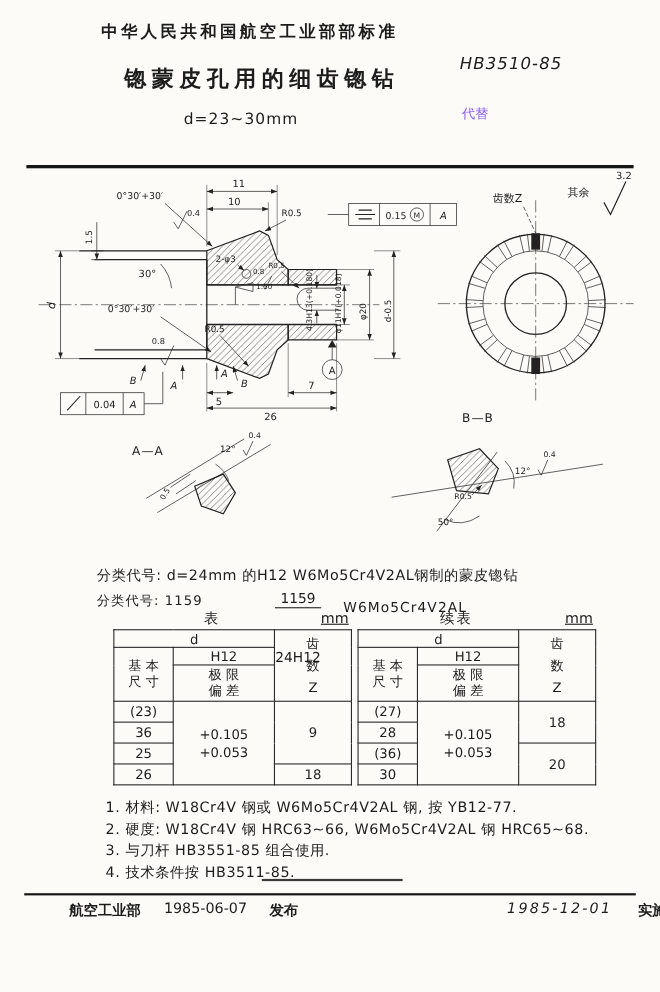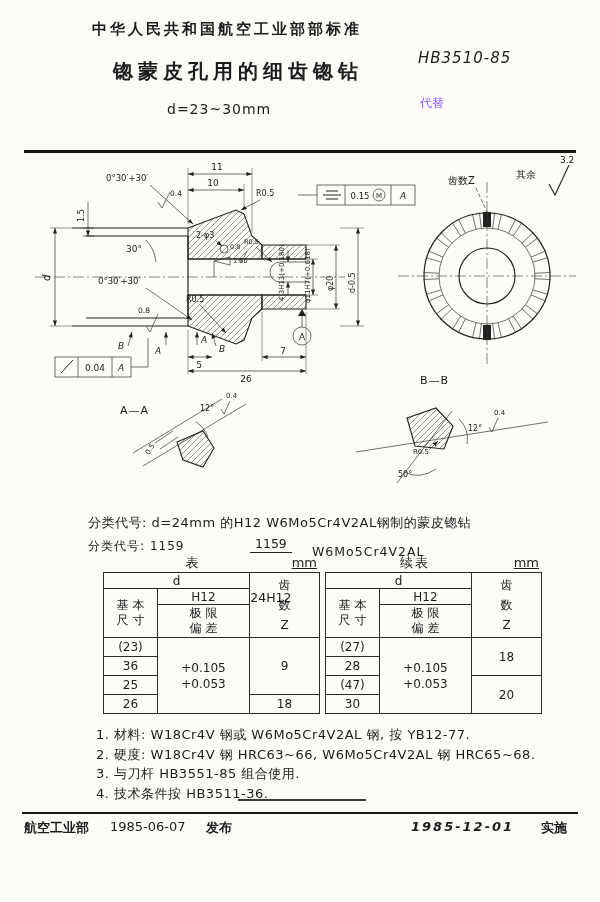--- a/index.html
+++ b/index.html
@@ -24,23 +24,23 @@
   .tbl-cap .unit{width:34px;text-align:right;padding-right:2px;text-decoration:underline;}
   table{border-collapse:collapse;width:216px;table-layout:fixed;}
   td{border:1px solid #2a2a2a;text-align:center;font-size:12px;padding:0;vertical-align:middle;}
   td.h16{height:15px;} td.h32{height:32px;line-height:15px;} td.dr{height:18px;}
   td.teeth-h{line-height:20px;font-size:12px;}
   td.devv{line-height:16px;font-size:12px;}
   .notes{top:725px;left:96px;font-size:13px;line-height:19.5px;letter-spacing:0.5px;}
   .endline{top:799px;left:238px;width:128px;height:2px;background:#3a3a3a;}
   .footrule{top:812px;left:22px;width:556px;height:2px;background:#161616;}
   .footer{top:819px;left:0;width:600px;font-size:13px;font-weight:bold;}
-  .footer span{position:absolute;white-space:nowrap;}
+  .footer span{position:absolute;white-space:nowrap;margin-left:39px;}
   .f-org{left:24px;} .f-issue-date{left:110px;font-weight:normal;text-align:center;} .f-issue{left:206px;}
-  .f-impl-date{left:411px;font-style:italic;font-weight:bold;letter-spacing:2px;}
+  .f-impl-date{left:422px;font-style:italic;font-weight:normal;letter-spacing:2px;}
   .f-impl{left:541px;}
   
   svg{position:absolute;top:150px;left:0;}
   .ln{fill:none;stroke:#222;stroke-width:1.2;}
   .thin{fill:none;stroke:#333;stroke-width:0.7;}
   .cl{fill:none;stroke:#555;stroke-width:0.7;stroke-dasharray:11 3 2 3;}
   .ext{stroke:#444;stroke-width:0.55;}
   .dm{stroke:#333;stroke-width:0.7;fill:none;}
   svg text{font-family:"DejaVu Sans",sans-serif;fill:#1b1b1b;}
 </style>
@@ -399,35 +399,35 @@
         <td rowspan="4" class="devv">
           <span>+0.105</span><br>
           <span>+0.053</span>
         </td>
         <td rowspan="2">18</td>
       </tr>
       <tr>
             <td class="dr">28</td>
           </tr>
       <tr>
-        <td class="dr">(47)</td>
+        <td class="dr">(36)</td>
         <td rowspan="2">20</td>
       </tr>
       <tr>
             <td class="dr">30</td>
           </tr>
     </tbody>
       </table>
   </div>
 
   <div class="abs notes">
     <div>1. 材料: W18Cr4V 钢或 W6Mo5Cr4V2AL 钢, 按 YB12-77.</div>
     <div>2. 硬度: W18Cr4V 钢 HRC63~66, W6Mo5Cr4V2AL 钢 HRC65~68.</div>
     <div>3. 与刀杆 HB3551-85 组合使用.</div>
-    <div>4. 技术条件按 HB3511-36.</div>
+    <div>4. 技术条件按 HB3511-85.</div>
   </div>
 
   <div class="abs endline"></div>
   <div class="abs footrule"></div>
   <div class="abs footer">
     <span class="f-org">航空工业部</span>
     <span class="f-issue-date">1985-06-07</span>
     <span class="f-issue">发布</span>
     <span class="f-impl-date">1985-12-01</span>
     <span class="f-impl">实施</span>

